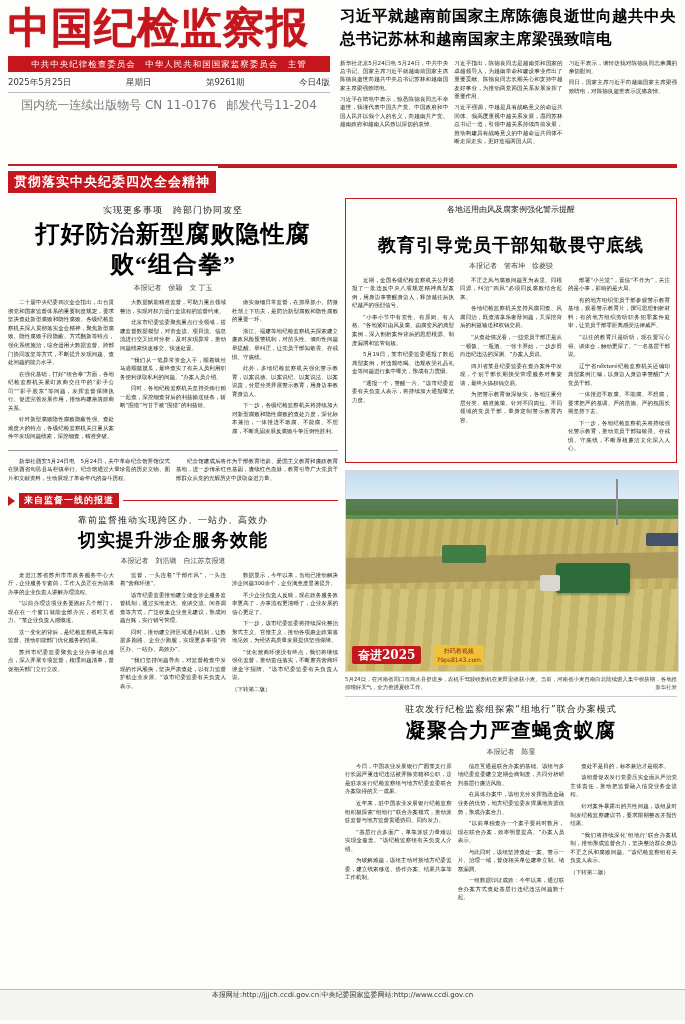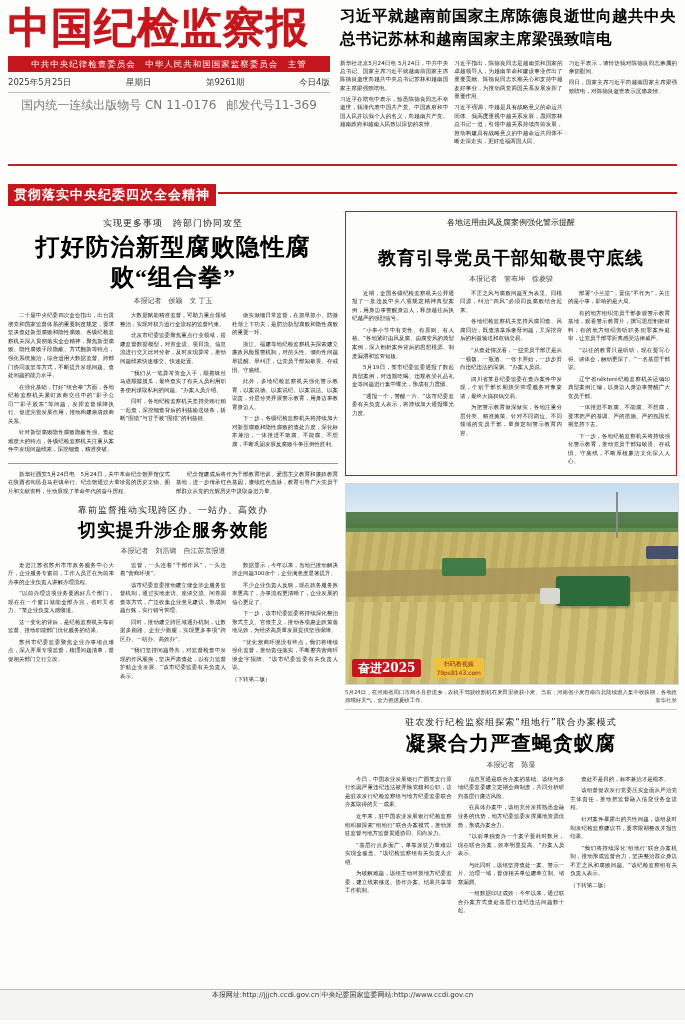--- a/index.html
+++ b/index.html
@@ -57,21 +57,21 @@
   .mast-right-body .col p{margin:0 0 3px 0;}
 
   
   .red-banner{
     margin-top:5px;
     background:#c4161c;color:#fff;
     font-family:"DejaVu Serif","Liberation Serif",serif;
     font-weight:bold;font-size:13px;line-height:20px;
     padding:1px 6px;letter-spacing:1px;display:inline-block;
   }
-  .banner-row{display:flex;align-items:center;margin-top:13px;}
+  .banner-row{display:flex;align-items:flex-start;}
   .banner-rule{flex:1;height:2px;background:#c4161c;margin-left:2px;}
 
   
   .main{display:flex;gap:7px;margin-top:5px;}
   .left-zone{width:330px;flex:0 0 330px;}
   .right-zone{flex:1;min-width:0;}
 
   .kicker{font-size:9px;text-align:center;color:#222;margin:6px 0 2px;letter-spacing:1px;}
   .art-title{
     font-family:Liberation Serif, serif;
@@ -163,21 +163,21 @@
       <div class="logo-title">中国纪检监察报</div>
       <div class="logo-sub">中共中央纪律检查委员会　中华人民共和国国家监察委员会　主管</div>
       <div class="mast-meta">
         <span>2025年5月25日</span>
         <span>星期日</span>
         <span>第9261期</span>
         <span>今日4版</span>
       </div>
       <div class="mast-code">
         <span>国内统一连续出版物号 CN 11-0176</span>
-        <span>邮发代号11-369</span>
+        <span>邮发代号11-204</span>
       </div>
     </div>
 
     <div class="mast-right">
       <div class="headline-main">习近平就越南前国家主席陈德良逝世向越共中央总书记苏林和越南国家主席梁强致唁电</div>
       <div class="mast-right-body">
         <div class="col">
           <p>新华社北京5月24日电 5月24日，中共中央总书记、国家主席习近平就越南前国家主席陈德良逝世向越共中央总书记苏林和越南国家主席梁强致唁电。</p>
           <p>习近平在唁电中表示，惊悉陈德良同志不幸逝世，我谨代表中国共产党、中国政府和中国人民并以我个人的名义，向越南共产党、越南政府和越南人民致以深切的哀悼。</p>
         </div>
@@ -233,20 +233,25 @@
         <div class="cols2 body" style="margin-top:6px">
           <div class="col">
             <p>新华社西安5月24日电　5月24日，关中革命纪念馆开馆仪式在陕西省旬邑县马栏镇举行。纪念馆通过大量珍贵的历史文物、图片和文献资料，生动展现了革命年代的奋斗历程。</p>
           </div>
           <div class="col">
             <p>纪念馆建成后将作为干部教育培训、爱国主义教育和廉政教育基地，进一步传承红色基因，赓续红色血脉，教育引导广大党员干部群众从党的光辉历史中汲取奋进力量。</p>
           </div>
         </div>
       </div>
 
+      <div class="flag">
+        <div class="tri"></div>
+        <div class="txt">来自监督一线的报道</div>
+        <div class="rule"></div>
+      </div>
 
       <div>
         <div class="kicker">靠前监督推动实现跨区办、一站办、高效办</div>
         <div class="art-title t-md">切实提升涉企服务效能</div>
         <div class="byline">本报记者　刘浩璐　自江苏京报道</div>
         <div class="cols3">
           <div class="col body">
             <p>走进江苏省苏州市市政务服务中心大厅，企业服务专窗前，工作人员正在为前来办事的企业负责人讲解办理流程。</p>
             <p>“以前办理这项业务要跑好几个部门，现在在一个窗口就能全部办完，省时又省力。”某企业负责人感慨道。</p>
             <p>这一变化的背后，是纪检监察机关靠前监督、推动职能部门优化服务的结果。</p>

